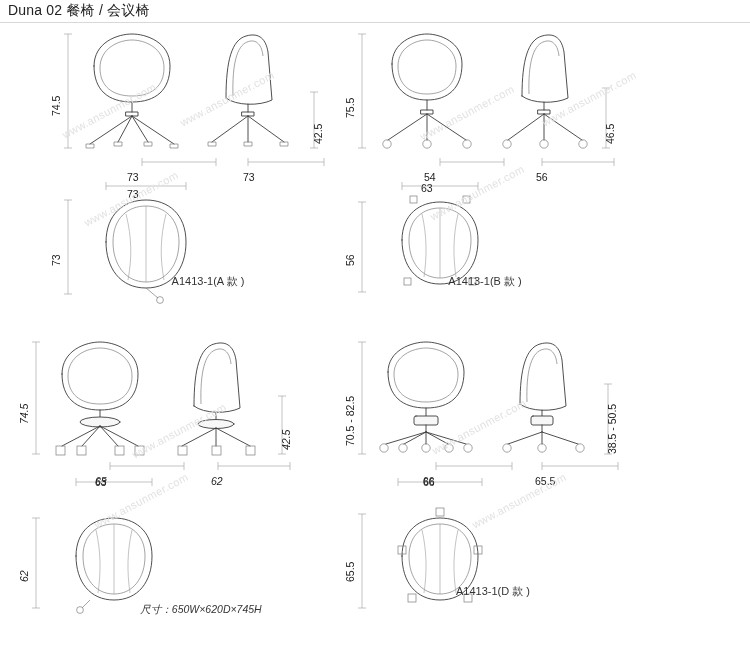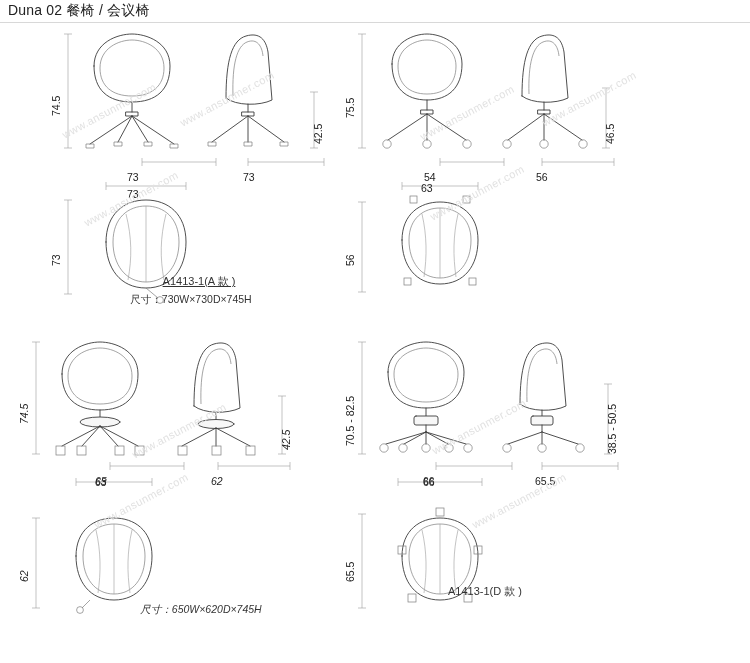--- a/index.html
+++ b/index.html
@@ -149,22 +149,21 @@
     <path class="ln-t" d="M10 6 L18 6 M10 100 L18 100"></path>
   </svg>
   <div class="dim vert" style="left:14px; top:240px;">73</div>
 
   <svg style="position:absolute; left:56px; top:152px;" width="120" height="16">
     <path class="ln-t" d="M14 8 L94 8"></path>
     <path class="ln-t" d="M14 4 L14 12 M94 4 L94 12"></path>
   </svg>
   <div class="dim" style="left:91px; top:162px;">73</div>
 
-  <div class="cap" style="left:8px; top:248px;text-decoration:underline;">A1413-1(A 款 )</div>
-  <div class="cap2" style="left:0; top:266px;">尺寸：730W×730D×745H</div>
+  <div class="cap" style="left:17px; top:248px;">A1413-1(A 款 )</div>
 </div>
 
 <div class="panel" style="left:330px; top:26px; width:310px; height:286px;">
 
   <svg style="position:absolute; left:40px; top:4px;" width="130" height="124">
     <path class="ln fillw" d="M22 34 C22 12, 44 4, 57 4 C70 4, 92 12, 92 34 C92 58, 78 70, 57 70 C36 70, 22 58, 22 34 Z"></path>
     <path class="ln-l" d="M28 36 C28 18, 45 10, 57 10 C69 10, 86 18, 86 36 C86 54, 75 64, 57 64 C39 64, 28 54, 28 36 Z"></path>
     <path class="ln" d="M57 70 L57 80"></path>
     <path class="ln" d="M51 80 L63 80 L63 84 L51 84 Z"></path>
     <path class="ln" d="M57 84 L18 110"></path>
@@ -224,20 +223,21 @@
     <path class="ln-t" d="M14 8 L14 98"></path>
     <path class="ln-t" d="M10 8 L18 8 M10 98 L18 98"></path>
   </svg>
   <div class="dim vert" style="left:14px; top:240px;">56</div>
   <svg style="position:absolute; left:56px; top:152px;" width="120" height="16">
     <path class="ln-t" d="M16 8 L92 8"></path>
     <path class="ln-t" d="M16 4 L16 12 M92 4 L92 12"></path>
   </svg>
   <div class="dim" style="left:91px; top:156px;">63</div>
 
+  <div class="cap" style="left:0; top:248px;">A1413-1(B 款 )</div>
 </div>
 
 <div class="panel" style="left:4px; top:334px; width:310px; height:286px;font-style:italic;">
 
   <svg style="position:absolute; left:40px; top:4px;" width="130" height="120">
     <path class="ln fillw" d="M18 36 C18 12, 42 4, 56 4 C70 4, 94 12, 94 36 C94 60, 80 72, 56 72 C32 72, 18 60, 18 36 Z"></path>
     <path class="ln-l" d="M24 38 C24 18, 43 10, 56 10 C69 10, 88 18, 88 38 C88 56, 76 66, 56 66 C36 66, 24 56, 24 38 Z"></path>
     <path class="ln" d="M56 72 L56 80"></path>
     <ellipse class="ln fillg" cx="56" cy="84" rx="20" ry="5"></ellipse>
     <path class="ln" d="M56 88 L18 108"></path>
@@ -378,21 +378,21 @@
     <path class="ln-t" d="M14 4 L14 98"></path>
     <path class="ln-t" d="M10 4 L18 4 M10 98 L18 98"></path>
   </svg>
   <div class="dim vert" style="left:14px; top:248px;">65.5</div>
   <svg style="position:absolute; left:56px; top:140px;" width="130" height="16">
     <path class="ln-t" d="M12 8 L96 8"></path>
     <path class="ln-t" d="M12 4 L12 12 M96 4 L96 12"></path>
   </svg>
   <div class="dim" style="left:93px; top:142px;">66</div>
 
-  <div class="cap" style="left:0; top:250px;">A1413-1(D 款 )</div>
+  <div class="cap" style="left:8px; top:250px;">A1413-1(D 款 )</div>
 </div>
 
 <div class="wm" style="left:60px; top:130px;">www.ansunmer.com</div>
 <div class="wm" style="left:178px; top:118px;">www.ansunmer.com</div>
 <div class="wm" style="left:418px; top:132px;">www.ansunmer.com</div>
 <div class="wm" style="left:540px; top:118px;">www.ansunmer.com</div>
 <div class="wm" style="left:82px; top:218px;">www.ansunmer.com</div>
 <div class="wm" style="left:428px; top:212px;">www.ansunmer.com</div>
 <div class="wm" style="left:130px; top:450px;">www.ansunmer.com</div>
 <div class="wm" style="left:430px; top:446px;">www.ansunmer.com</div>

